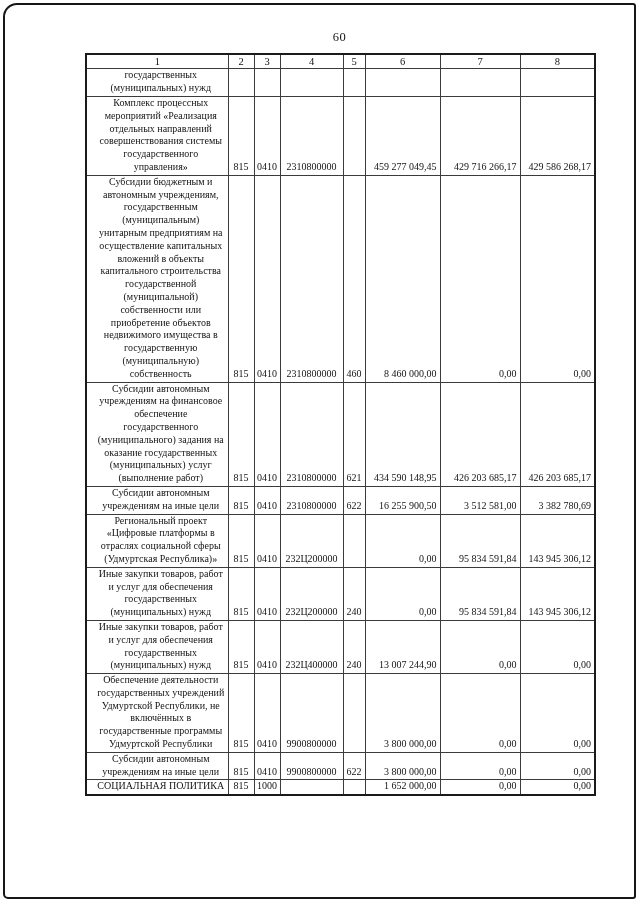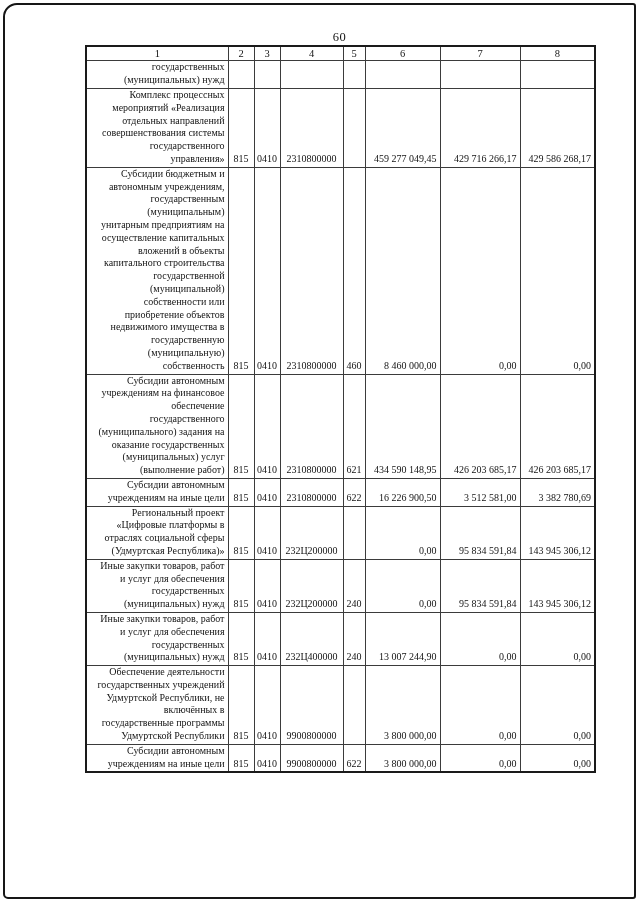--- a/index.html
+++ b/index.html
@@ -20,20 +20,21 @@
   }
   .content {
     position: absolute;
     left: 85px; top: 30px;
     width: 509px;
   }
   .page-number {
     text-align: center;
     font-size: 12.5px;
     letter-spacing: 0.5px;
+    margin-bottom: 8px;
   }
   table.budget {
     border-collapse: collapse;
     width: 509px;
     table-layout: fixed;
     font-size: 10px;
     line-height: 1.28;
   }
   table.budget th, table.budget td {
     border: 1px solid #3b3b3b;
@@ -45,21 +46,21 @@
     font-weight: normal;
     font-size: 10.5px;
     height: 14px;
     text-align: center;
     vertical-align: middle;
     border-bottom: 2px solid #222222;
     padding: 0;
   }
   td { background: #ffffff; }
   td.c1 {
-    text-align: right;
+    text-align: center;
     vertical-align: top;
     padding: 0 3px 1px 10px;
   }
   td.cc {
     text-align: center;
     vertical-align: bottom;
     padding: 0 1px 1px 1px;
     font-family: Liberation Serif, serif;
   }
   td.num {
@@ -140,21 +141,21 @@
     <td class="num">434 590 148,95</td>
     <td class="num">426 203 685,17</td>
     <td class="num">426 203 685,17</td>
   </tr>
         <tr>
     <td class="c1">Субсидии автономным учреждениям на иные цели</td>
     <td class="cc">815</td>
     <td class="cc">0410</td>
     <td class="cc">2310800000</td>
     <td class="cc">622</td>
-    <td class="num">16 226 900,50</td>
+    <td class="num">16 255 900,50</td>
     <td class="num">3 512 581,00</td>
     <td class="num">3 382 780,69</td>
   </tr>
         <tr>
     <td class="c1">Региональный проект «Цифровые платформы в отраслях социальной сферы (Удмуртская Республика)»</td>
     <td class="cc">815</td>
     <td class="cc">0410</td>
     <td class="cc">232Ц200000</td>
     <td class="cc"></td>
     <td class="num">0,00</td>
@@ -194,15 +195,25 @@
         <tr>
     <td class="c1">Субсидии автономным учреждениям на иные цели</td>
     <td class="cc">815</td>
     <td class="cc">0410</td>
     <td class="cc">9900800000</td>
     <td class="cc">622</td>
     <td class="num">3 800 000,00</td>
     <td class="num">0,00</td>
     <td class="num">0,00</td>
   </tr>
+        <tr>
+    <td class="c1">СОЦИАЛЬНАЯ ПОЛИТИКА</td>
+    <td class="cc">815</td>
+    <td class="cc">1000</td>
+    <td class="cc"></td>
+    <td class="cc"></td>
+    <td class="num">1 652 000,00</td>
+    <td class="num">0,00</td>
+    <td class="num">0,00</td>
+  </tr>
       </tbody>
   </table>
 </div>
 
 </body></html>

